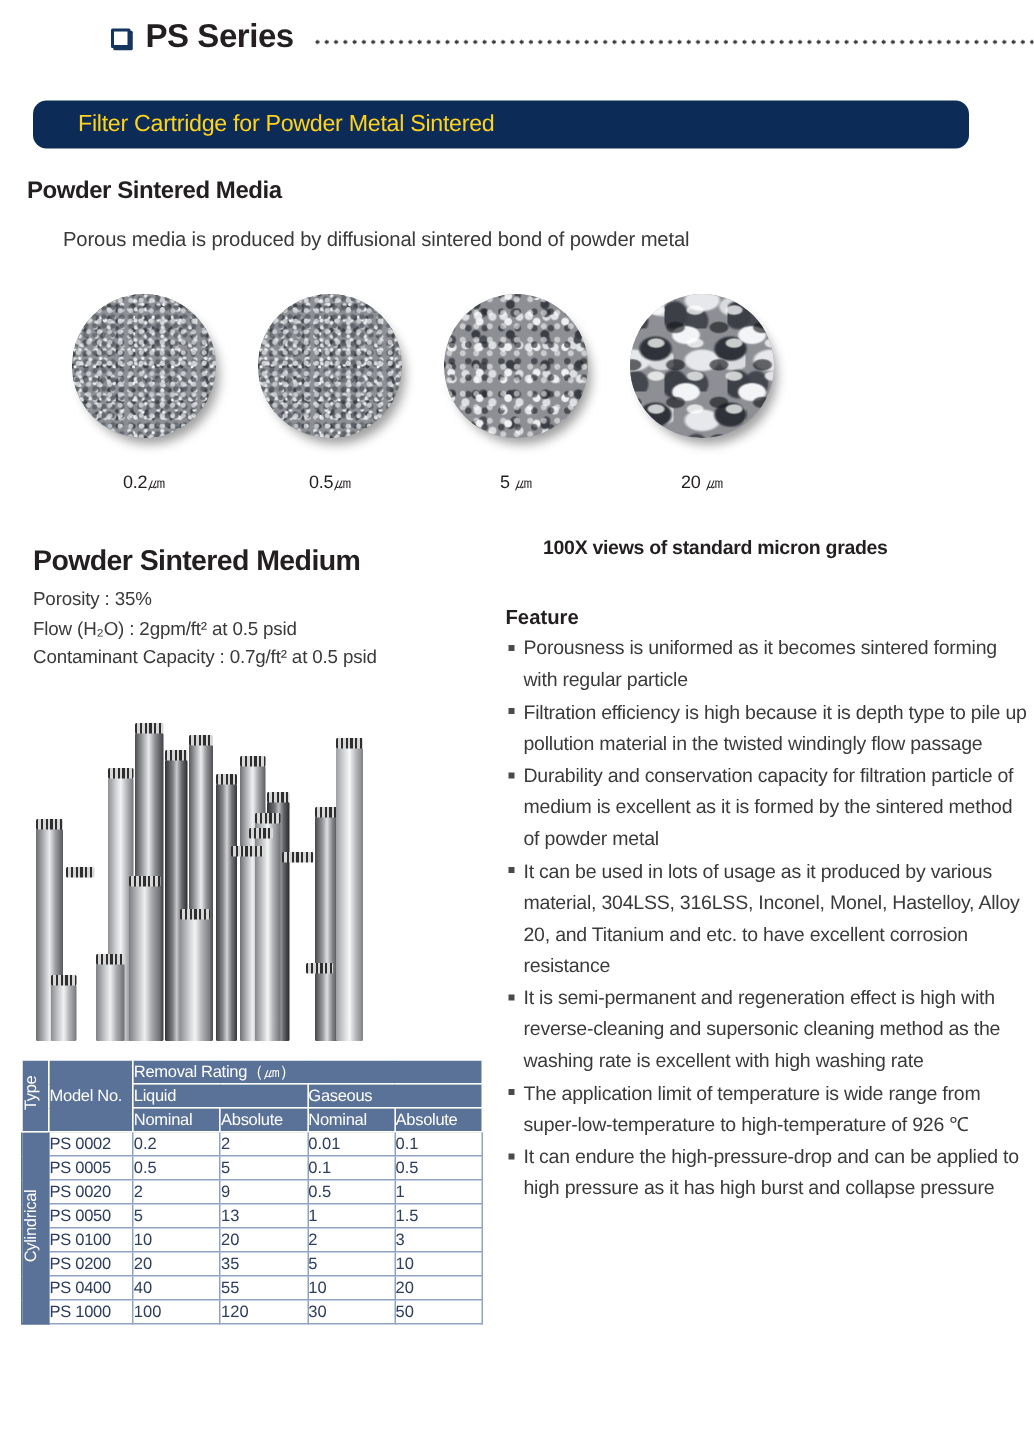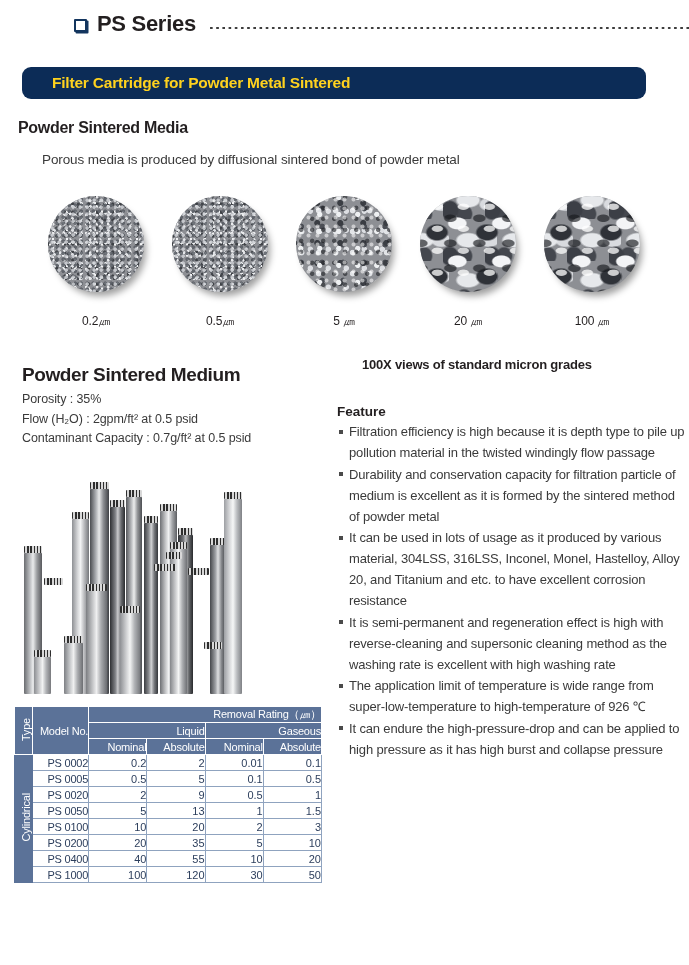--- a/index.html
+++ b/index.html
@@ -52,21 +52,21 @@
     position: absolute;
     left: 22px; top: 67px;
     width: 624px; height: 32px;
     background: #0c2c57;
     border-radius: 9px;
     display: flex; align-items: center;
   }
   .banner-text {
     color: #ffd21e;
     font-size: 15.5px;
-    font-weight: bold;
+    font-weight: normal;
     letter-spacing: -0.2px;
     margin-left: 30px;
   }
 
   
   .media-heading {
     position: absolute;
     left: 18px; top: 119px;
     font-size: 16px;
     font-weight: bold;
@@ -256,21 +256,21 @@
     left: 14px; top: 706px;
     width: 308px;
     border-collapse: collapse;
     font-size: 11px;
     table-layout: fixed;
   }
   .spec-table th, .spec-table td {
     border: 1px solid #ffffff;
     padding: 0;
     height: 16px;
-    text-align: right;
+    text-align: left;
     vertical-align: middle;
   }
   .spec-table th {
     background: #5b7298;
     color: #ffffff;
     font-weight: normal;
     letter-spacing: -0.2px;
   }
   .spec-table td {
     background: #ffffff;
@@ -324,24 +324,20 @@
     <div class="micro-label">0.5㎛</div>
   </div>
   <div class="micro-cell" style="left:248px;">
     <div class="micro-disc grain-med"></div>
     <div class="micro-label">5 ㎛</div>
   </div>
   <div class="micro-cell" style="left:372px;">
     <div class="micro-disc grain-coarse"></div>
     <div class="micro-label">20 ㎛</div>
   </div>
-  <div class="micro-cell" style="left:496px;">
-    <div class="micro-disc grain-coarse"></div>
-    <div class="micro-label">100 ㎛</div>
-  </div>
 </div>
 
 <div class="medium-heading">Powder Sintered  Medium</div>
 <div class="spec-list">
   <div class="spec-line">Porosity : 35%</div>
   <div class="spec-line">Flow (H₂O) : 2gpm/ft² at 0.5 psid</div>
   <div class="spec-line">Contaminant Capacity : 0.7g/ft² at 0.5 psid</div>
 </div>
 
 <div class="views-caption">100X views of standard micron grades</div>
@@ -407,20 +403,24 @@
   <div class="rod" style="left:44px;  width:19px; height:52px;  background:linear-gradient(90deg,#7e8084,#caccce 33%,#eff0f0 50%,#a9abae 72%,#6c6e72);">
       <div class="cap"></div>
     </div>
   <div class="rod" style="left:184px; width:18px; height:46px;  background:linear-gradient(90deg,#85878b,#ced0d2 34%,#f2f3f3 50%,#aeb0b3 72%,#73757 9);">
       <div class="cap"></div>
     </div>
 </div>
 
 <div class="feature-heading">Feature</div>
 <div class="feature-list">
+  <div class="feature-item">
+    <div class="feature-bullet"></div>
+    <div class="feature-text">Porousness is uniformed as it becomes sintered forming with regular particle</div>
+  </div>
   <div class="feature-item">
     <div class="feature-bullet"></div>
     <div class="feature-text">Filtration efficiency is high because it is depth type to pile up pollution material in the twisted windingly flow passage</div>
   </div>
   <div class="feature-item">
     <div class="feature-bullet"></div>
     <div class="feature-text">Durability and conservation capacity for filtration particle of medium is excellent as it is formed by the sintered method of powder metal</div>
   </div>
   <div class="feature-item">
     <div class="feature-bullet"></div>

